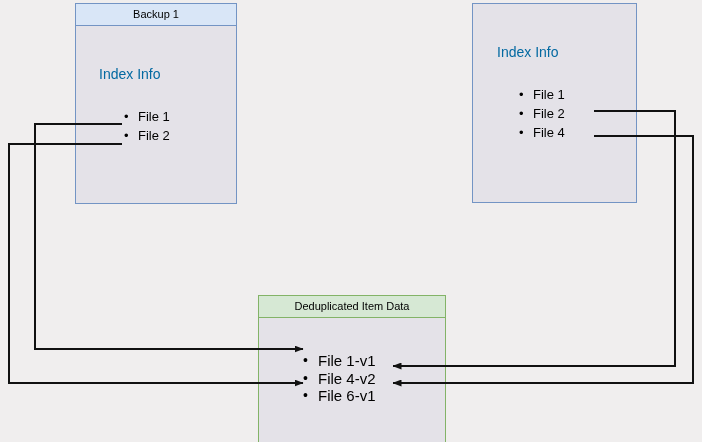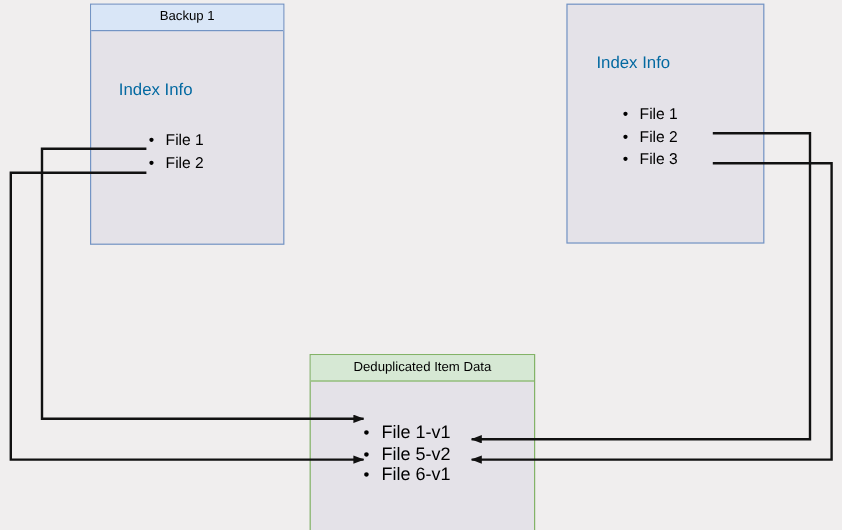--- a/index.html
+++ b/index.html
@@ -139,31 +139,31 @@
       </ul>
     </div>
   </div>
 
   <div class="box blue-box" style="left:472px; top:3px; width:165px; height:200px;">
     <div class="box-body">
       <div class="index-label" style="left:24px; top:41px;">Index Info</div>
       <ul class="file-list" style="left:46px; top:81px;">
         <li>File 1</li>
         <li>File 2</li>
-        <li>File 3</li>
+        <li>File 4</li>
       </ul>
     </div>
   </div>
 
   <div class="box green-box" style="left:258px; top:295px; width:188px; height:158px;justify-content:flex-end;">
     <div class="box-header" style="height:22px;">Deduplicated Item Data</div>
     <div class="box-body">
       <ul class="dedup-list" style="left:44px; top:34px;">
         <li>File 1-v1</li>
-        <li>File 5-v2</li>
+        <li>File 4-v2</li>
         <li>File 6-v1</li>
       </ul>
     </div>
   </div>
 
   <svg id="wires" viewBox="0 0 702 442">
     <defs>
       <marker id="arrowhead" markerWidth="9" markerHeight="7" refX="8.5" refY="3.5" orient="auto" markerUnits="userSpaceOnUse">
         <polygon points="0 0, 9 3.5, 0 7" fill="#111111"></polygon>
       </marker>

